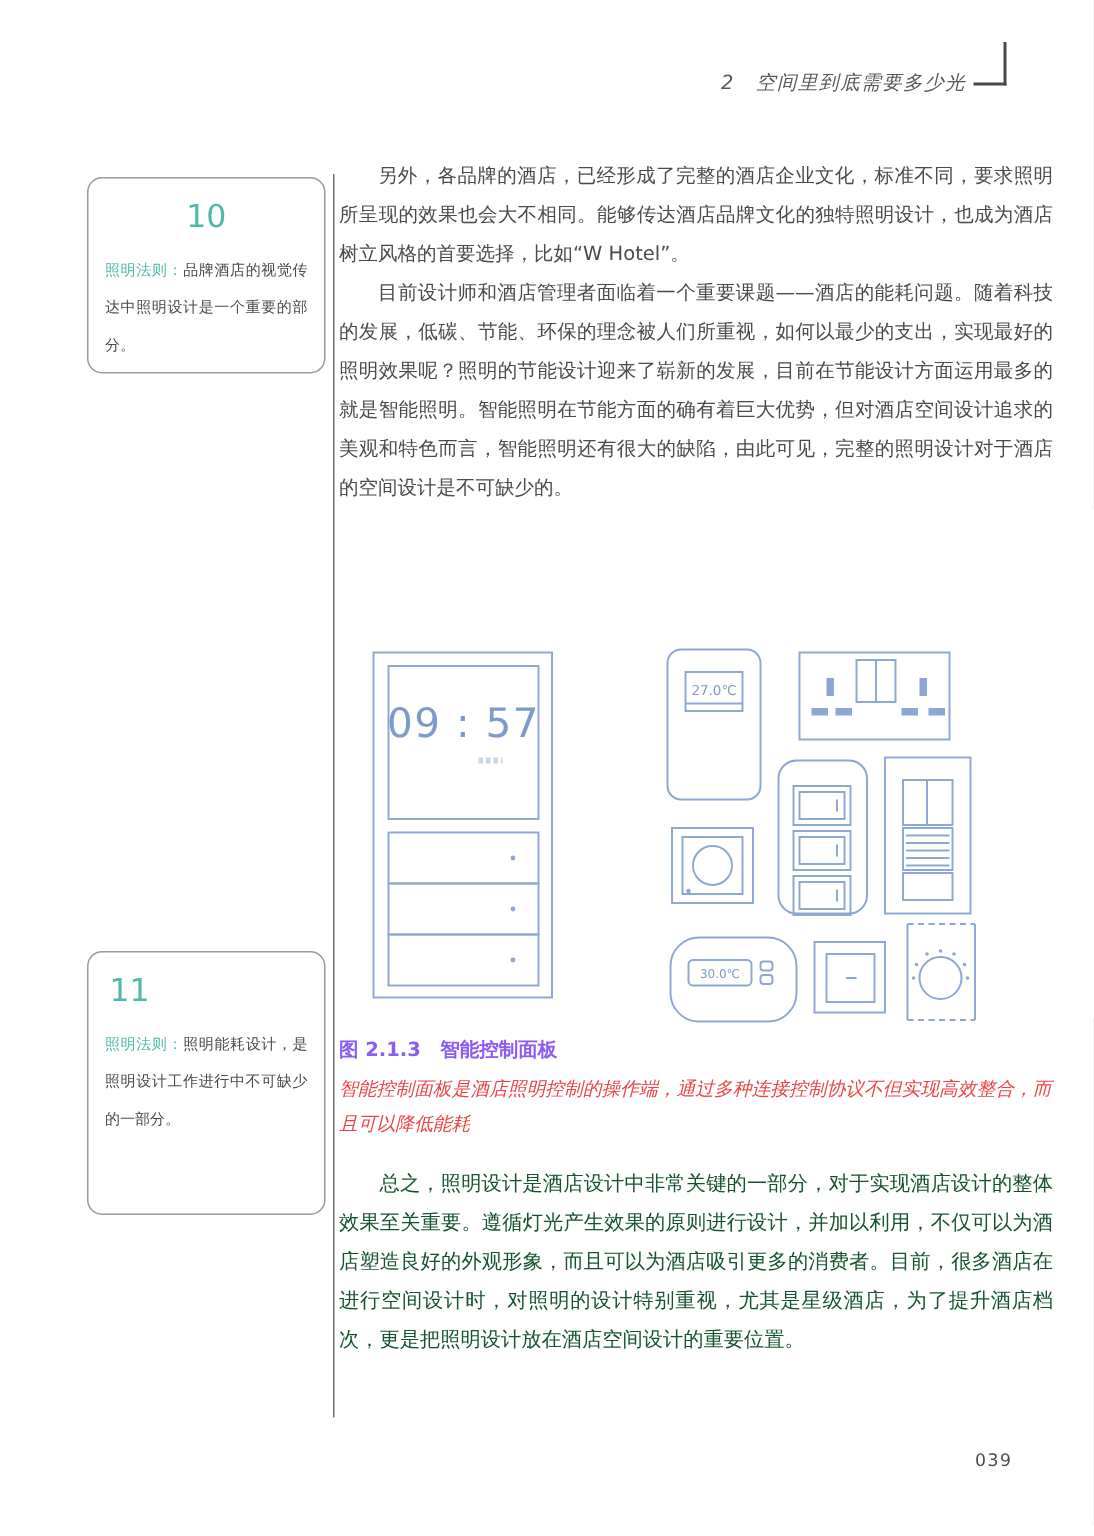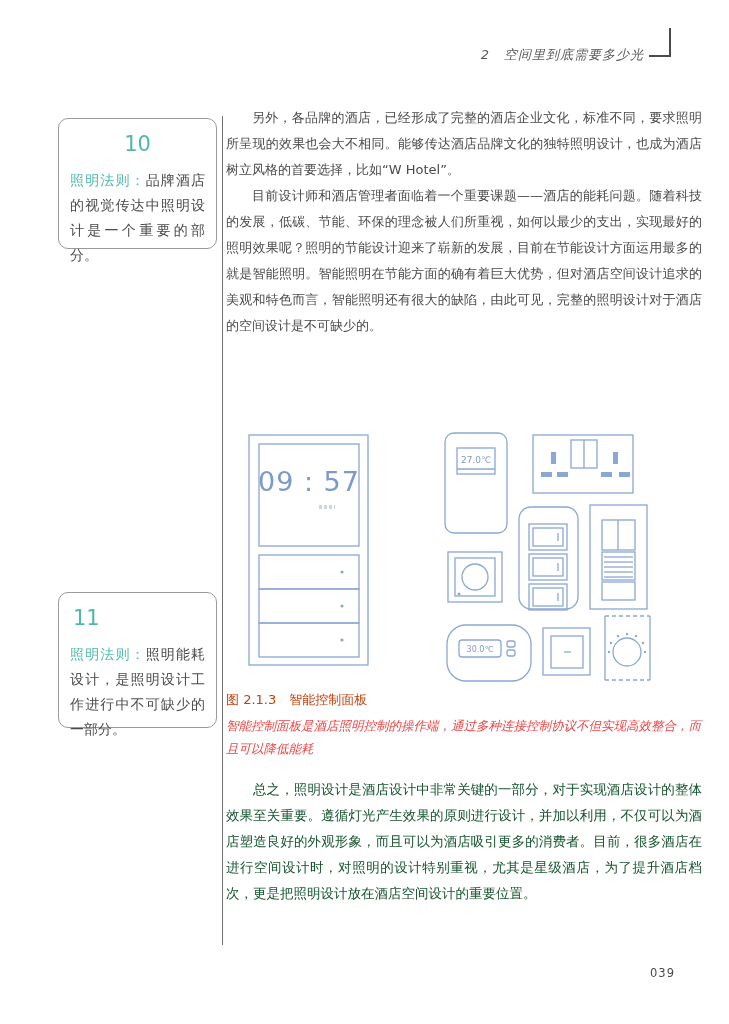--- a/index.html
+++ b/index.html
@@ -16,42 +16,42 @@
     position:absolute; left:649px; top:28px; width:20px; height:27px;
     border-right:2px solid #4a4a4a; border-bottom:2px solid #4a4a4a;
   }
   
   .rule-box {
     position:absolute; left:58px; width:159px; box-sizing:border-box;
     border:1px solid #9a9a9a; border-radius:10px;
     padding:13px 11px 10px 11px; color:#4a4a4a; background:#fff;
   }
   .box10 { top:118px; height:131px; }
-  .box11 { top:592px; height:136px; }
+  .box11 { top:634px; height:176px; }
   .rule-number { font-size:21px; color:#4fb8ab; margin-bottom:7px; }
   .box10 .rule-number { text-align:center; }
   .box11 .rule-number { text-align:left; padding-left:3px; }
-  .rule-text { font-size:14px; line-height:25px; text-align:justify;margin-top:12px; }
+  .rule-text { font-size:10px; line-height:25px; text-align:justify;margin-top:12px; }
   .teal { color:#4fb8ab; }
   
   .divider { position:absolute; left:222px; top:116px; width:1px; height:829px; background:#6f6f6f; }
   
   .main-text {
     position:absolute; left:226px; top:105px; width:476px;
     font-size:13px; line-height:26px; color:#4a4a4a; text-align:justify;
   }
   .main-text p { margin:0; text-indent:2em; }
   .closing {
     position:absolute; left:226px; top:776px; width:476px;
     font-size:13.5px; line-height:26px; color:#14532d; text-align:justify; text-indent:2em;
   }
   
   .figure { position:absolute; left:235px; top:428px; }
   .fig-caption { position:absolute; left:226px; top:691px; width:478px; }
-  .caption-title { font-size:13px; font-weight:normal; color:#c2410c; margin:0 0 5px 0; }
+  .caption-title { font-size:13px; font-weight:bold; color:#8b5cf6; margin:0 0 5px 0; }
   .caption-note {
     font-family:"DejaVu Serif", serif; font-style:italic;
     font-size:12.5px; line-height:23px; color:#ef4444; margin:0;
   }
   .page-number { position:absolute; left:650px; top:966px; font-size:11.5px; color:#4a4a4a; letter-spacing:1px; }
 </style>
 </head>
 <body>
 
 <div class="page">

